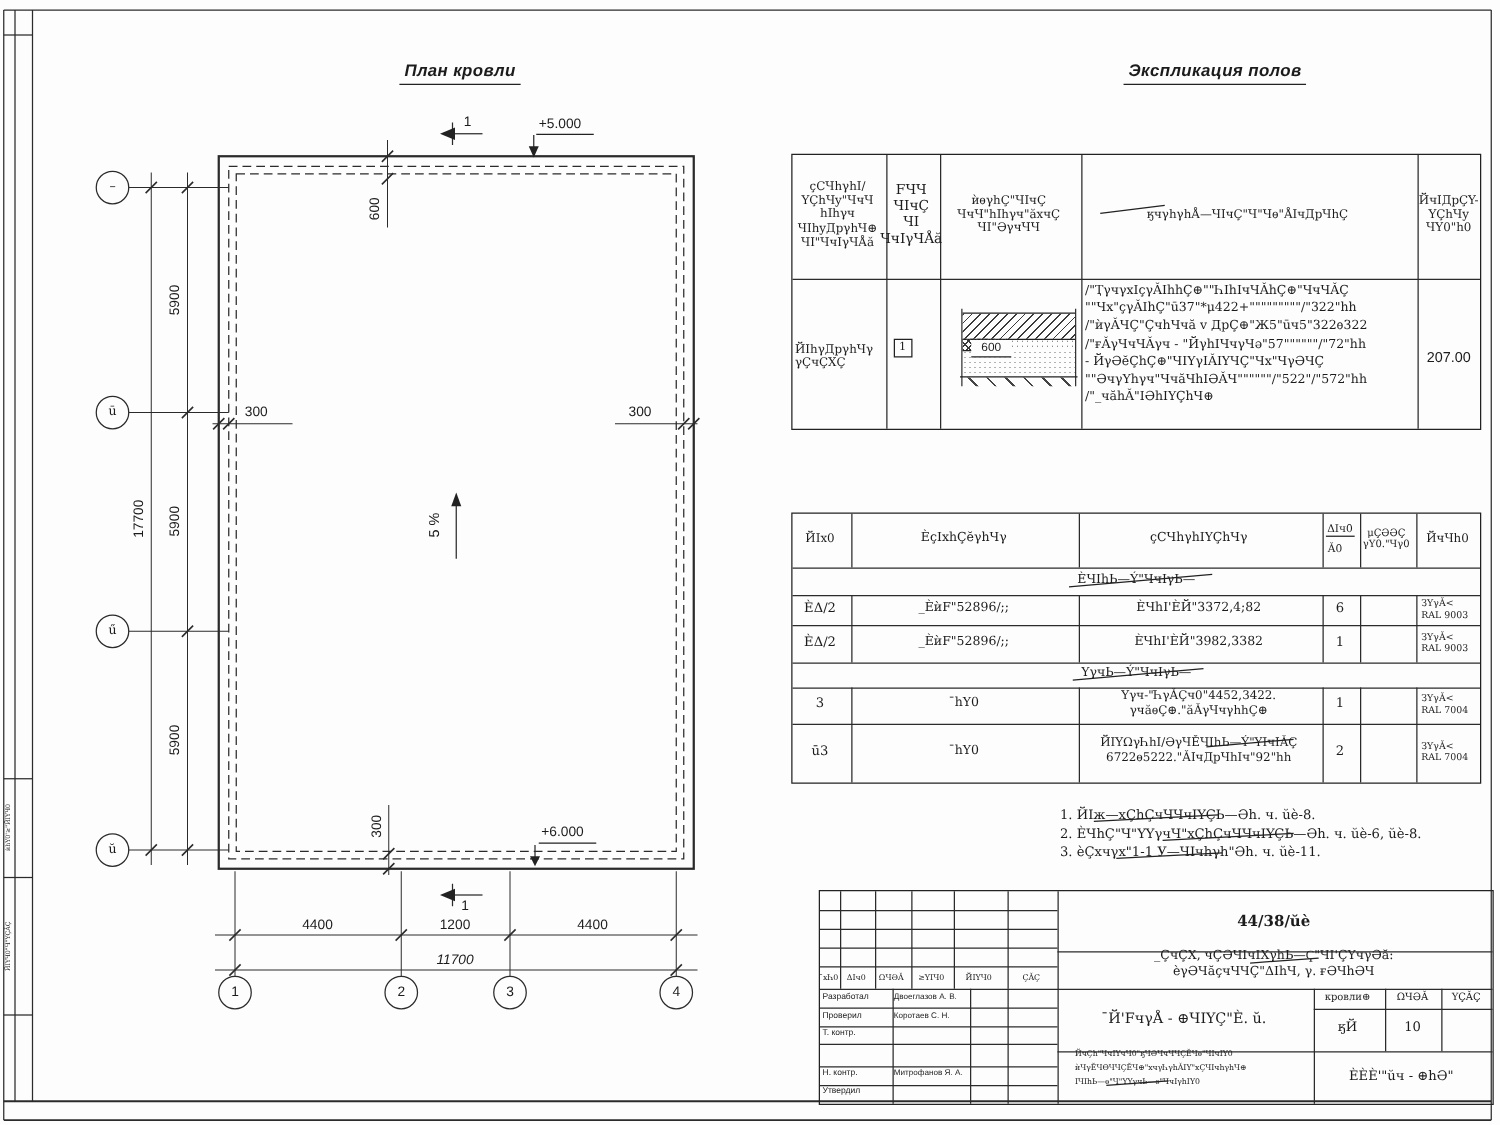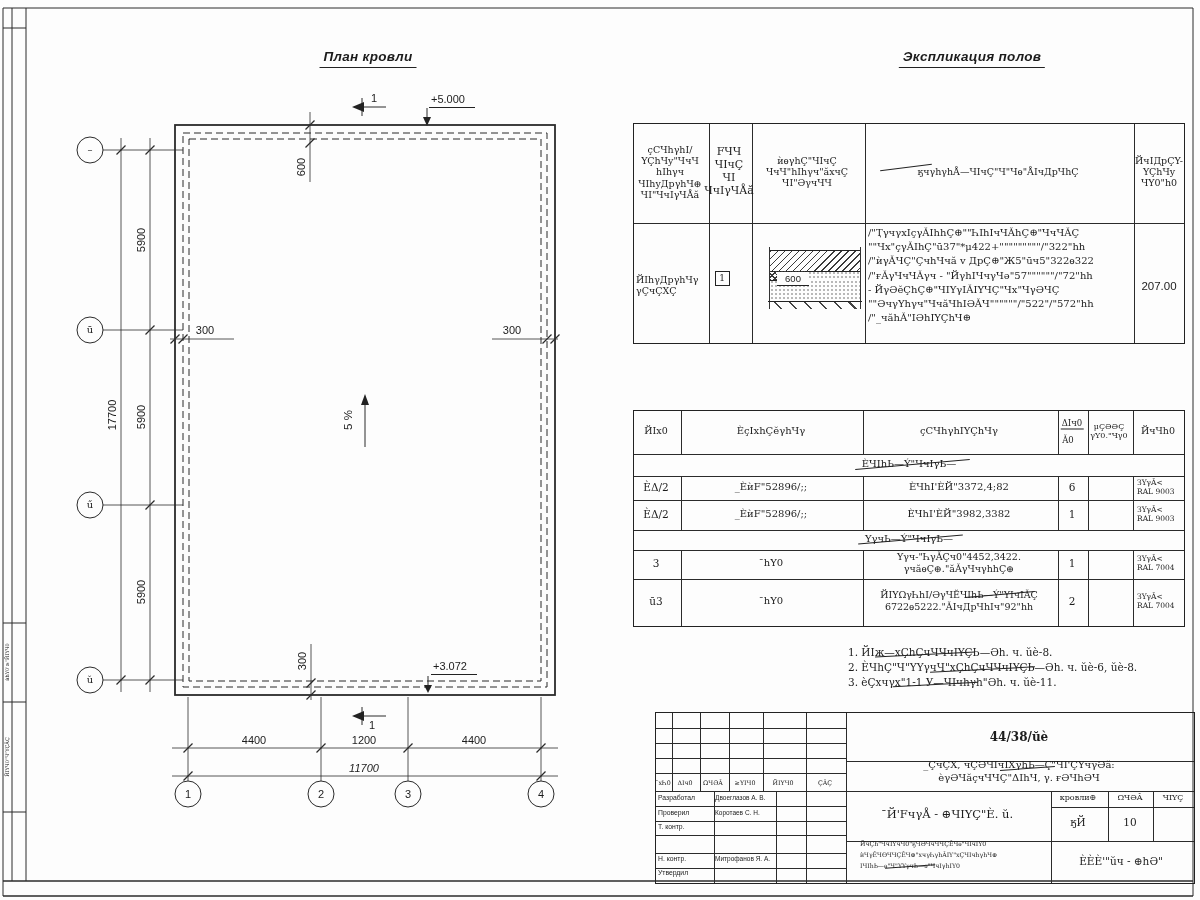--- a/index.html
+++ b/index.html
@@ -139,21 +139,21 @@
   <div class="t sans elev" style="left:429px;top:93px;">+5.000</div>
   <div class="t sans rot" style="left:301px;top:167px;font-size:11px;">600</div>
   <div class="t sans rot" style="left:112px;top:415px;font-size:11px;">17700</div>
   <div class="t sans rot" style="left:141px;top:240px;font-size:11px;">5900</div>
   <div class="t sans rot" style="left:141px;top:417px;font-size:11px;">5900</div>
   <div class="t sans rot" style="left:141px;top:592px;font-size:11px;">5900</div>
   <div class="t sans cx" style="left:205px;top:324px;font-size:11px;">300</div>
   <div class="t sans cx" style="left:512px;top:324px;font-size:11px;">300</div>
   <div class="t sans rot" style="left:302px;top:661px;font-size:11px;">300</div>
   <div class="t sans rot" style="left:349px;top:420px;font-size:11.5px;">5 %</div>
-  <div class="t sans elev" style="left:431px;top:660px;">+3.072</div>
+  <div class="t sans elev" style="left:431px;top:660px;">+6.000</div>
   <div class="t sans cx" style="left:372px;top:719px;font-size:11px;">1</div>
   <div class="t sans cx" style="left:254px;top:734px;font-size:11px;">4400</div>
   <div class="t sans cx" style="left:364px;top:734px;font-size:11px;">1200</div>
   <div class="t sans cx" style="left:474px;top:734px;font-size:11px;">4400</div>
   <div class="t sans cx" style="left:364px;top:762px;font-size:11px;font-style:italic;">11700</div>
 
   <div class="t ser cc" style="left:90px;top:150px;font-size:10px;">–</div>
   <div class="t ser cc" style="left:90px;top:330px;font-size:10px;">ū</div>
   <div class="t ser cc" style="left:90px;top:505px;font-size:10px;">ű</div>
   <div class="t ser cc" style="left:90px;top:680px;font-size:10px;">ŭ</div>
@@ -320,21 +320,21 @@
   <div class="t sans" style="left:658px;top:855px;font-size:6.8px;">Н. контр.</div>
   <div class="t sans" style="left:715px;top:855px;font-size:6.5px;">Митрофанов Я. А.</div>
   <div class="t sans" style="left:658px;top:869px;font-size:6.8px;">Утвердил</div>
   <div class="t ser cc" style="left:1019px;top:737px;font-size:12px;font-weight:bold;">44/38/ŭè</div>
   <div class="t ser cc" style="left:1019px;top:765px;font-size:10px;white-space:nowrap;">_ÇчÇХ, чÇӘЧIчIХγhЬ—Ҁ"ЧI'ÇYчγӘă:</div>
   <div class="slash" style="left:1000px;top:768px;width:55px;transform:rotate(-4deg);"></div>
   <div class="t ser cc" style="left:1019px;top:778px;font-size:10px;white-space:nowrap;">èγӘЧăçчЧЧÇ"ΔIhЧ, γ. ғӘЧhӘЧ</div>
   <div class="t ser cc" style="left:947px;top:815px;font-size:11.5px;white-space:nowrap;">¯Й'FчγÅ - ⊕ЧIYÇ"È. ŭ.</div>
   <div class="t ser cc" style="left:1078px;top:798px;font-size:8px;">кровли⊕</div>
   <div class="t ser cc" style="left:1130px;top:798px;font-size:8px;">ΩЧӘǍ</div>
-  <div class="t ser cc" style="left:1173px;top:798px;font-size:8px;">ЧIYÇ</div>
+  <div class="t ser cc" style="left:1173px;top:798px;font-size:8px;">YÇǍÇ</div>
   <div class="t ser cc" style="left:1078px;top:822px;font-size:10.5px;">ӄЙ</div>
   <div class="t ser cc" style="left:1130px;top:822px;font-size:10.5px;">10</div>
   <div class="t ser" style="left:860px;top:838px;font-size:6.2px;line-height:11px;">ЙчÇh"ЧчIYчЧ0"ӄЧӘЧчЧЧÇĔЧѳ"ЧIчIY0
 ѝЧγĔЧѲЧЧÇĔЧ⊕"хчγҺγhǍIY"хÇЧIчhγhЧ⊕
 IЧIhЬ—ѳ"Ч"YYγчЬ—ѳ"ЧчIγhIY0</div>
   <div class="slash" style="left:885px;top:866px;width:50px;transform:rotate(-4deg);"></div>
   <div class="t ser cc" style="left:1121px;top:861px;font-size:10.5px;white-space:nowrap;">ÈÈÈ'"ŭч - ⊕hӘ"</div>
 
   <div class="t ser rot" style="left:8px;top:662px;font-size:5px;">ѝhY0'≥"ЙIYЧ0</div>
   <div class="t ser rot" style="left:8px;top:757px;font-size:5px;">ЙIYЧ0"Ч"YÇǍÇ</div>

